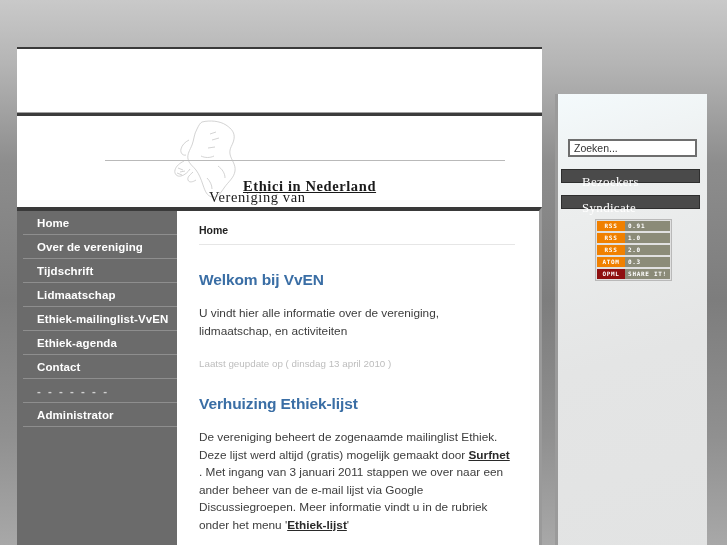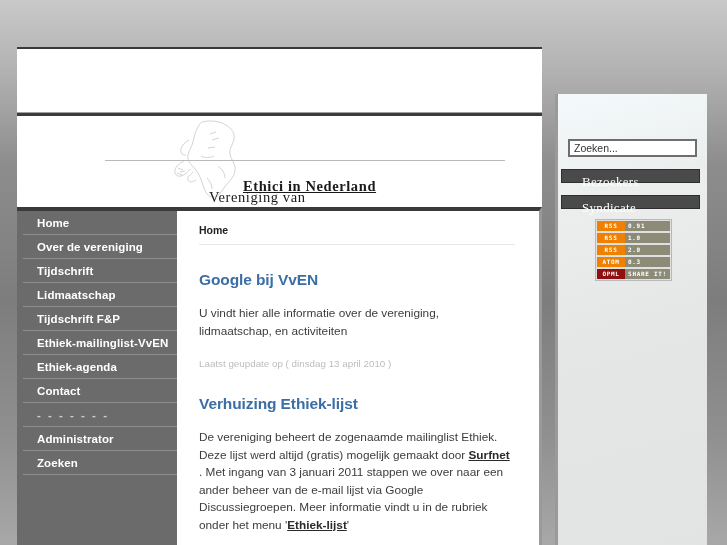--- a/index.html
+++ b/index.html
@@ -249,35 +249,33 @@
     <div class="logo-text1">Vereniging van</div>
     <div class="logo-text2">Ethici in Nederland</div>
   </div>
 
   <div class="nav">
     <div class="nav-inner" id="nav-list">
         <div class="nav-item"><span>Home</span></div>
         <div class="nav-item"><span>Over de vereniging</span></div>
         <div class="nav-item"><span>Tijdschrift</span></div>
         <div class="nav-item"><span>Lidmaatschap</span></div>
-        <div class="nav-item"><span>Tijdschrift F&amp;P</span></div>
         <div class="nav-item"><span>Ethiek-mailinglist-VvEN</span></div>
         <div class="nav-item"><span>Ethiek-agenda</span></div>
         <div class="nav-item"><span>Contact</span></div>
         <div class="nav-item sep"><span>- - - - - - -</span></div>
         <div class="nav-item"><span>Administrator</span></div>
-        <div class="nav-item"><span>Zoeken</span></div>
       </div>
   </div>
 
   <div class="main">
     <div class="breadcrumb">Home</div>
 
     <div class="article">
-      <div class="art-title">Google bij VvEN</div>
+      <div class="art-title">Welkom bij VvEN</div>
       <div class="art-body">
         <span>U vindt hier alle informatie over de vereniging, lidmaatschap, en activiteiten</span>
       </div>
       <div class="art-meta">Laatst geupdate op ( dinsdag 13 april 2010 )</div>
     </div>
 
     <div class="article">
       <div class="art-title">Verhuizing Ethiek-lijst</div>
       <div class="art-body">
         <span>De vereniging beheert de zogenaamde mailinglist Ethiek. Deze lijst werd altijd (gratis) mogelijk gemaakt door </span><a href="#">Surfnet</a><span> . Met ingang van 3 januari 2011 stappen we over naar een ander beheer van de e-mail lijst via Google Discussiegroepen. Meer informatie vindt u in de rubriek onder het menu '</span><a href="#">Ethiek-lijst</a><span>'</span>

